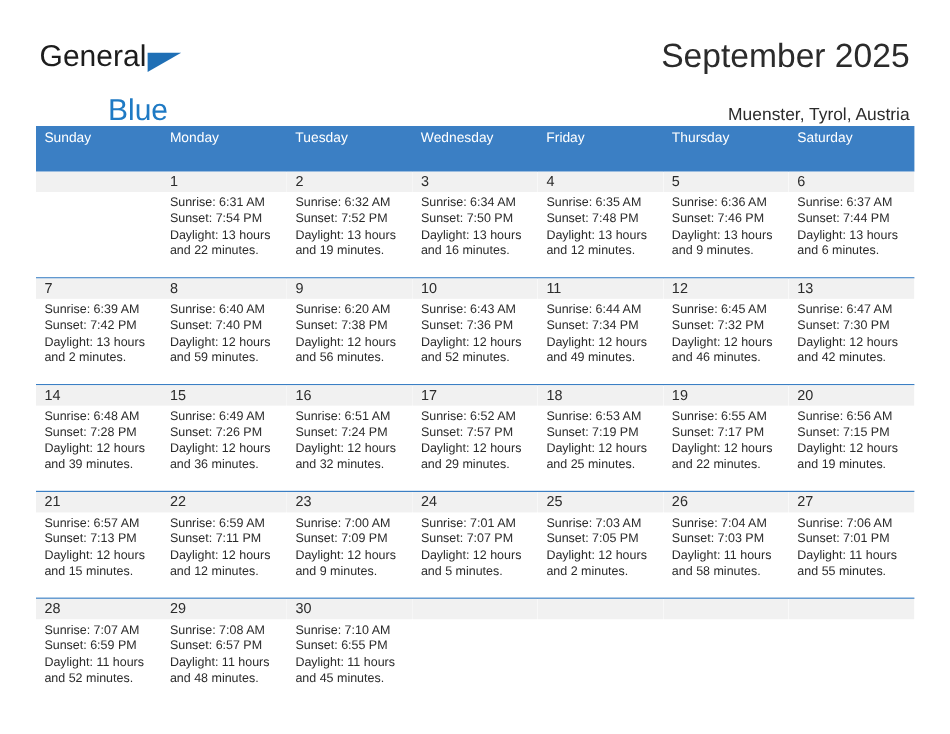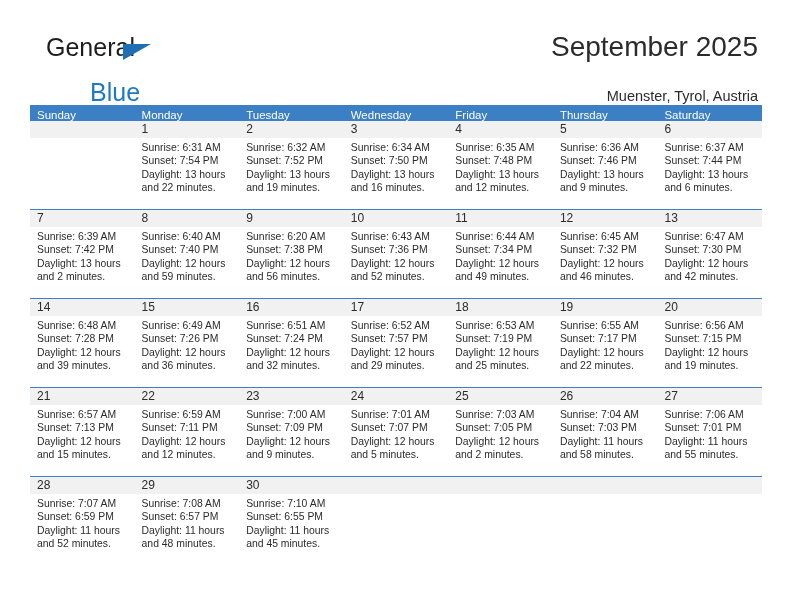--- a/index.html
+++ b/index.html
@@ -37,21 +37,20 @@
     height: 56px;
   }
   .brand-line1 {
     position: absolute;
     left: 0;
     top: 0;
     font-size: 25px;
     letter-spacing: 0px;
     color: #1d1d1d;
     font-family: "Liberation Sans", sans-serif;
-    margin-left: 13px;
   }
   .brand-tri {
     position: absolute;
     left: 90px;
     top: 11px;
     width: 0;
     height: 0;
     border-top: 16px solid #1f6fb5;
     border-right: 28px solid transparent;
   }
@@ -88,21 +87,21 @@
   
   .calendar {
     position: absolute;
     left: 30px;
     top: 105px;
     width: 732px;
   }
   .weekhead {
     display: flex;
     width: 732px;
-    height: 16px;
+    height: 38px;
     background: #3b7fc4;
     justify-content: center;
   }
   .weekhead .wh {
     flex: 1 1 0;
     color: #ffffff;
     font-size: 11.5px;
     line-height: 21px;
     padding-left: 7px;
     box-sizing: border-box;

